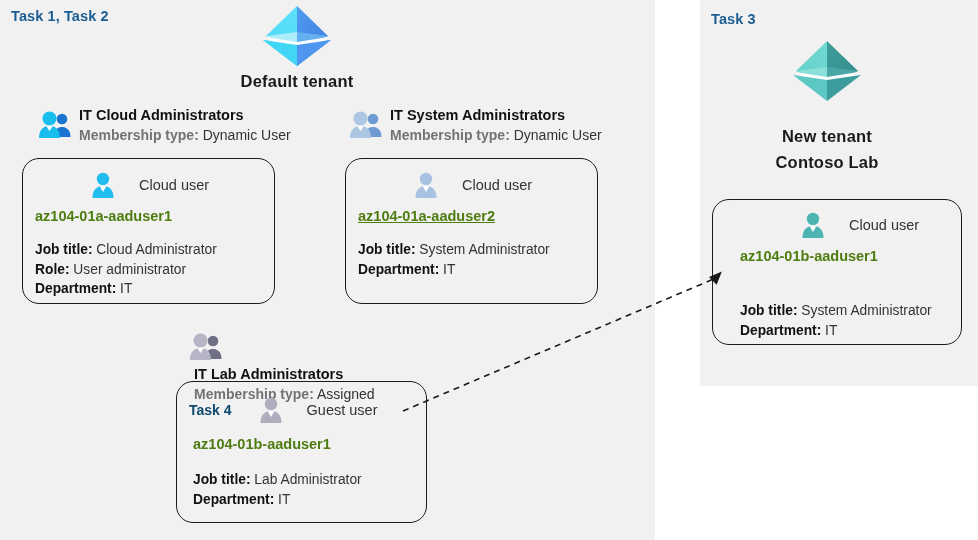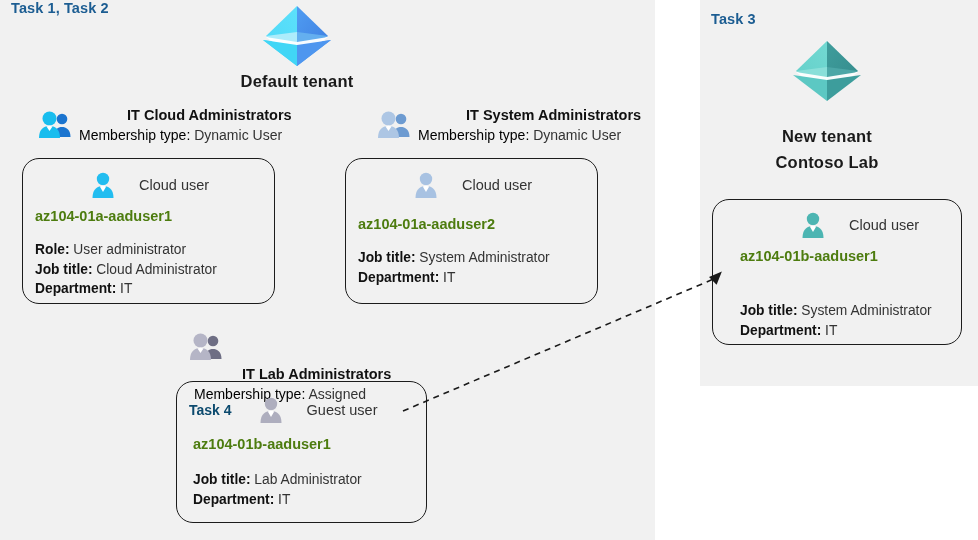--- a/index.html
+++ b/index.html
@@ -52,29 +52,28 @@
   }
   .group-icon { flex: 0 0 auto; margin-top: 5px; }
   .group-icon svg { display: block; }
   .group-text { margin-left: 6px; }
   .group-name {
     font-size: 14.5px;
     font-weight: bold;
     line-height: 20px;
     white-space: nowrap;
     color: #111;
-    margin-left: 48px;
   }
   .group-meta {
     font-size: 14px;
     line-height: 21px;
     white-space: nowrap;
     color: #333;
   }
-  .group-meta b { color: #000000; font-weight: normal; }
+  .group-meta b { color: #737373; font-weight: bold; }
 
   
   .card {
     position: absolute;
     border: 1.6px solid #1c1c1c;
     border-radius: 17px;
     background: transparent;
     box-sizing: border-box;
   }
   .card-head {
@@ -118,21 +117,21 @@
     width: 978px; height: 540px;
     pointer-events: none;
   }
 </style>
 </head>
 <body>
 
 <div class="panel" id="panel-left"></div>
 <div class="panel" id="panel-right"></div>
 
-<div class="task-label" style="left:11px; top:0;">Task 1, Task 2</div>
+<div class="task-label" style="left:11px; top:8px;">Task 1, Task 2</div>
 <div class="task-label" style="left:711px; top:11px;">Task 3</div>
 
 <div class="tenant-icon" style="left:257px; top:2px;">
   <svg width="80" height="68" viewBox="0 0 80 68">
     <defs>
       <linearGradient id="pyL1" x1="0" y1="1" x2="1" y2="0">
         <stop offset="0" stop-color="#4fd9f7"></stop>
           <stop offset="1" stop-color="#5ce0fb"></stop>
       </linearGradient>
       <linearGradient id="pyR1" x1="0" y1="0" x2="1" y2="1">
@@ -203,35 +202,35 @@
         <circle cx="14" cy="8" r="6.2" fill="#22bdf0"></circle>
         <path d="M3.5 27 C3.5 17.5 9 15 14 15 C19 15 24.5 17.5 24.5 27 Z" fill="#22bdf0"></path>
         <path d="M10.8 15.5 L14 21 L17.2 15.5 L14 14.4 Z" fill="#ffffff"></path>
       </svg>
     </span>
     <span class="user-kind">Cloud user</span>
   </div>
   <div class="card-user" style="margin:9px 0 0 12px;">az104-01a-aaduser1</div>
   <div class="card-props" style="margin:16px 0 0 12px;">
     <div class="prop">
+      <b>Job title:</b>
+      <span>Cloud Administrator</span>
+    </div>
+    <div class="prop">
       <b>Role:</b>
       <span>User administrator</span>
     </div>
     <div class="prop">
-      <b>Job title:</b>
-      <span>Cloud Administrator</span>
-    </div>
-    <div class="prop">
       <b>Department:</b>
       <span>IT</span>
     </div>
   </div>
 </div>
 
-<div class="group" style="left:376px; top:105px;justify-content:space-between;">
+<div class="group" style="left:348px; top:105px;justify-content:space-between;">
   <span class="group-icon">
     <svg width="36" height="32" viewBox="0 0 36 32">
       <circle cx="25" cy="9" r="5.3" fill="#6d9bd1"></circle>
       <path d="M16.5 27 C16.5 19.5 21 17 25 17 C29 17 33.5 19.5 33.5 27 Z" fill="#6d9bd1"></path>
       <circle cx="12.5" cy="8.5" r="7" fill="#adc6e4"></circle>
       <path d="M2 28 C2 18.5 7.5 16 12.5 16 C17.5 16 23 18.5 23 28 Z" fill="#adc6e4"></path>
       <path d="M9.5 16.5 L12.5 21 L15.5 16.5 L12.5 15.5 Z" fill="#ffffff"></path>
     </svg>
   </span>
   <span class="group-text">
@@ -247,21 +246,21 @@
   <div class="card-head" style="margin:12px 0 0 66px;">
     <span class="user-icon">
       <svg width="28" height="28" viewBox="0 0 28 28">
         <circle cx="14" cy="8" r="6.2" fill="#a8c2e2"></circle>
         <path d="M3.5 27 C3.5 17.5 9 15 14 15 C19 15 24.5 17.5 24.5 27 Z" fill="#a8c2e2"></path>
         <path d="M10.8 15.5 L14 21 L17.2 15.5 L14 14.4 Z" fill="#ffffff"></path>
       </svg>
     </span>
     <span class="user-kind">Cloud user</span>
   </div>
-  <div class="card-user" style="margin:17px 0 0 12px;">az104-01a-aaduser2</div>
+  <div class="card-user" style="margin:9px 0 0 12px;text-decoration:underline;">az104-01a-aaduser2</div>
   <div class="card-props" style="margin:16px 0 0 12px;">
     <div class="prop">
       <b>Job title:</b>
       <span>System Administrator</span>
     </div>
     <div class="prop">
       <b>Department:</b>
       <span>IT</span>
     </div>
   </div>

